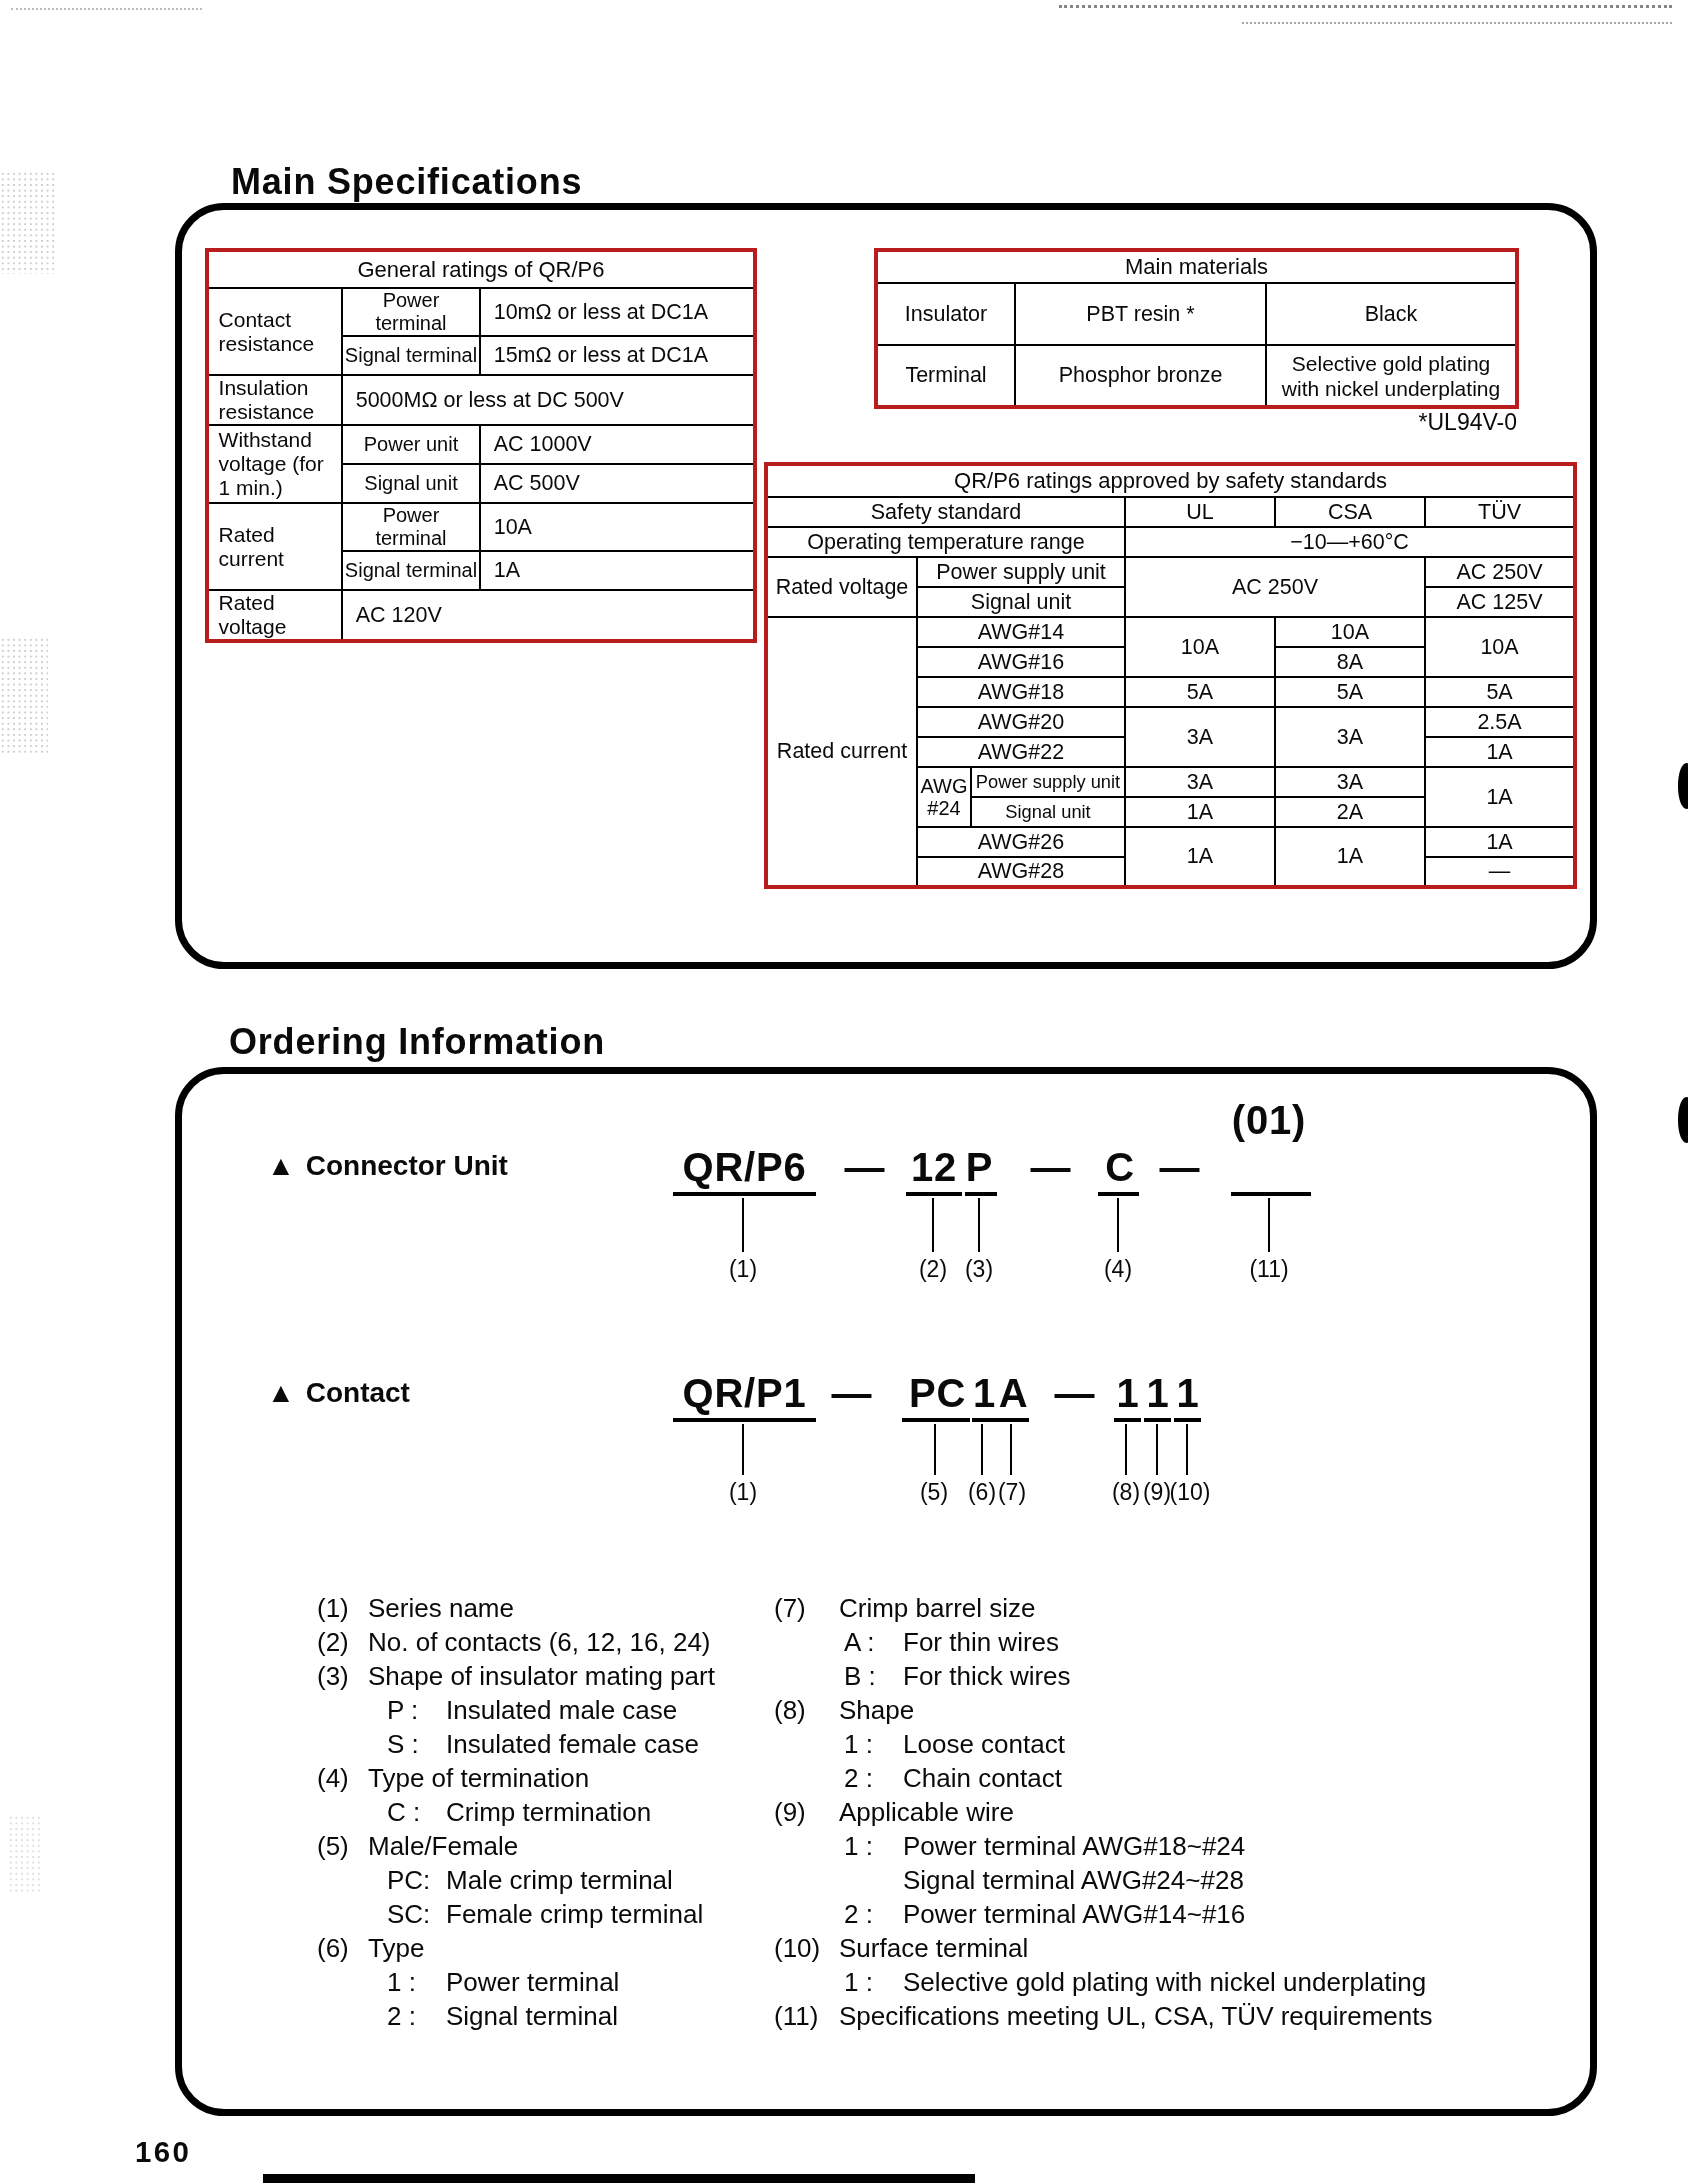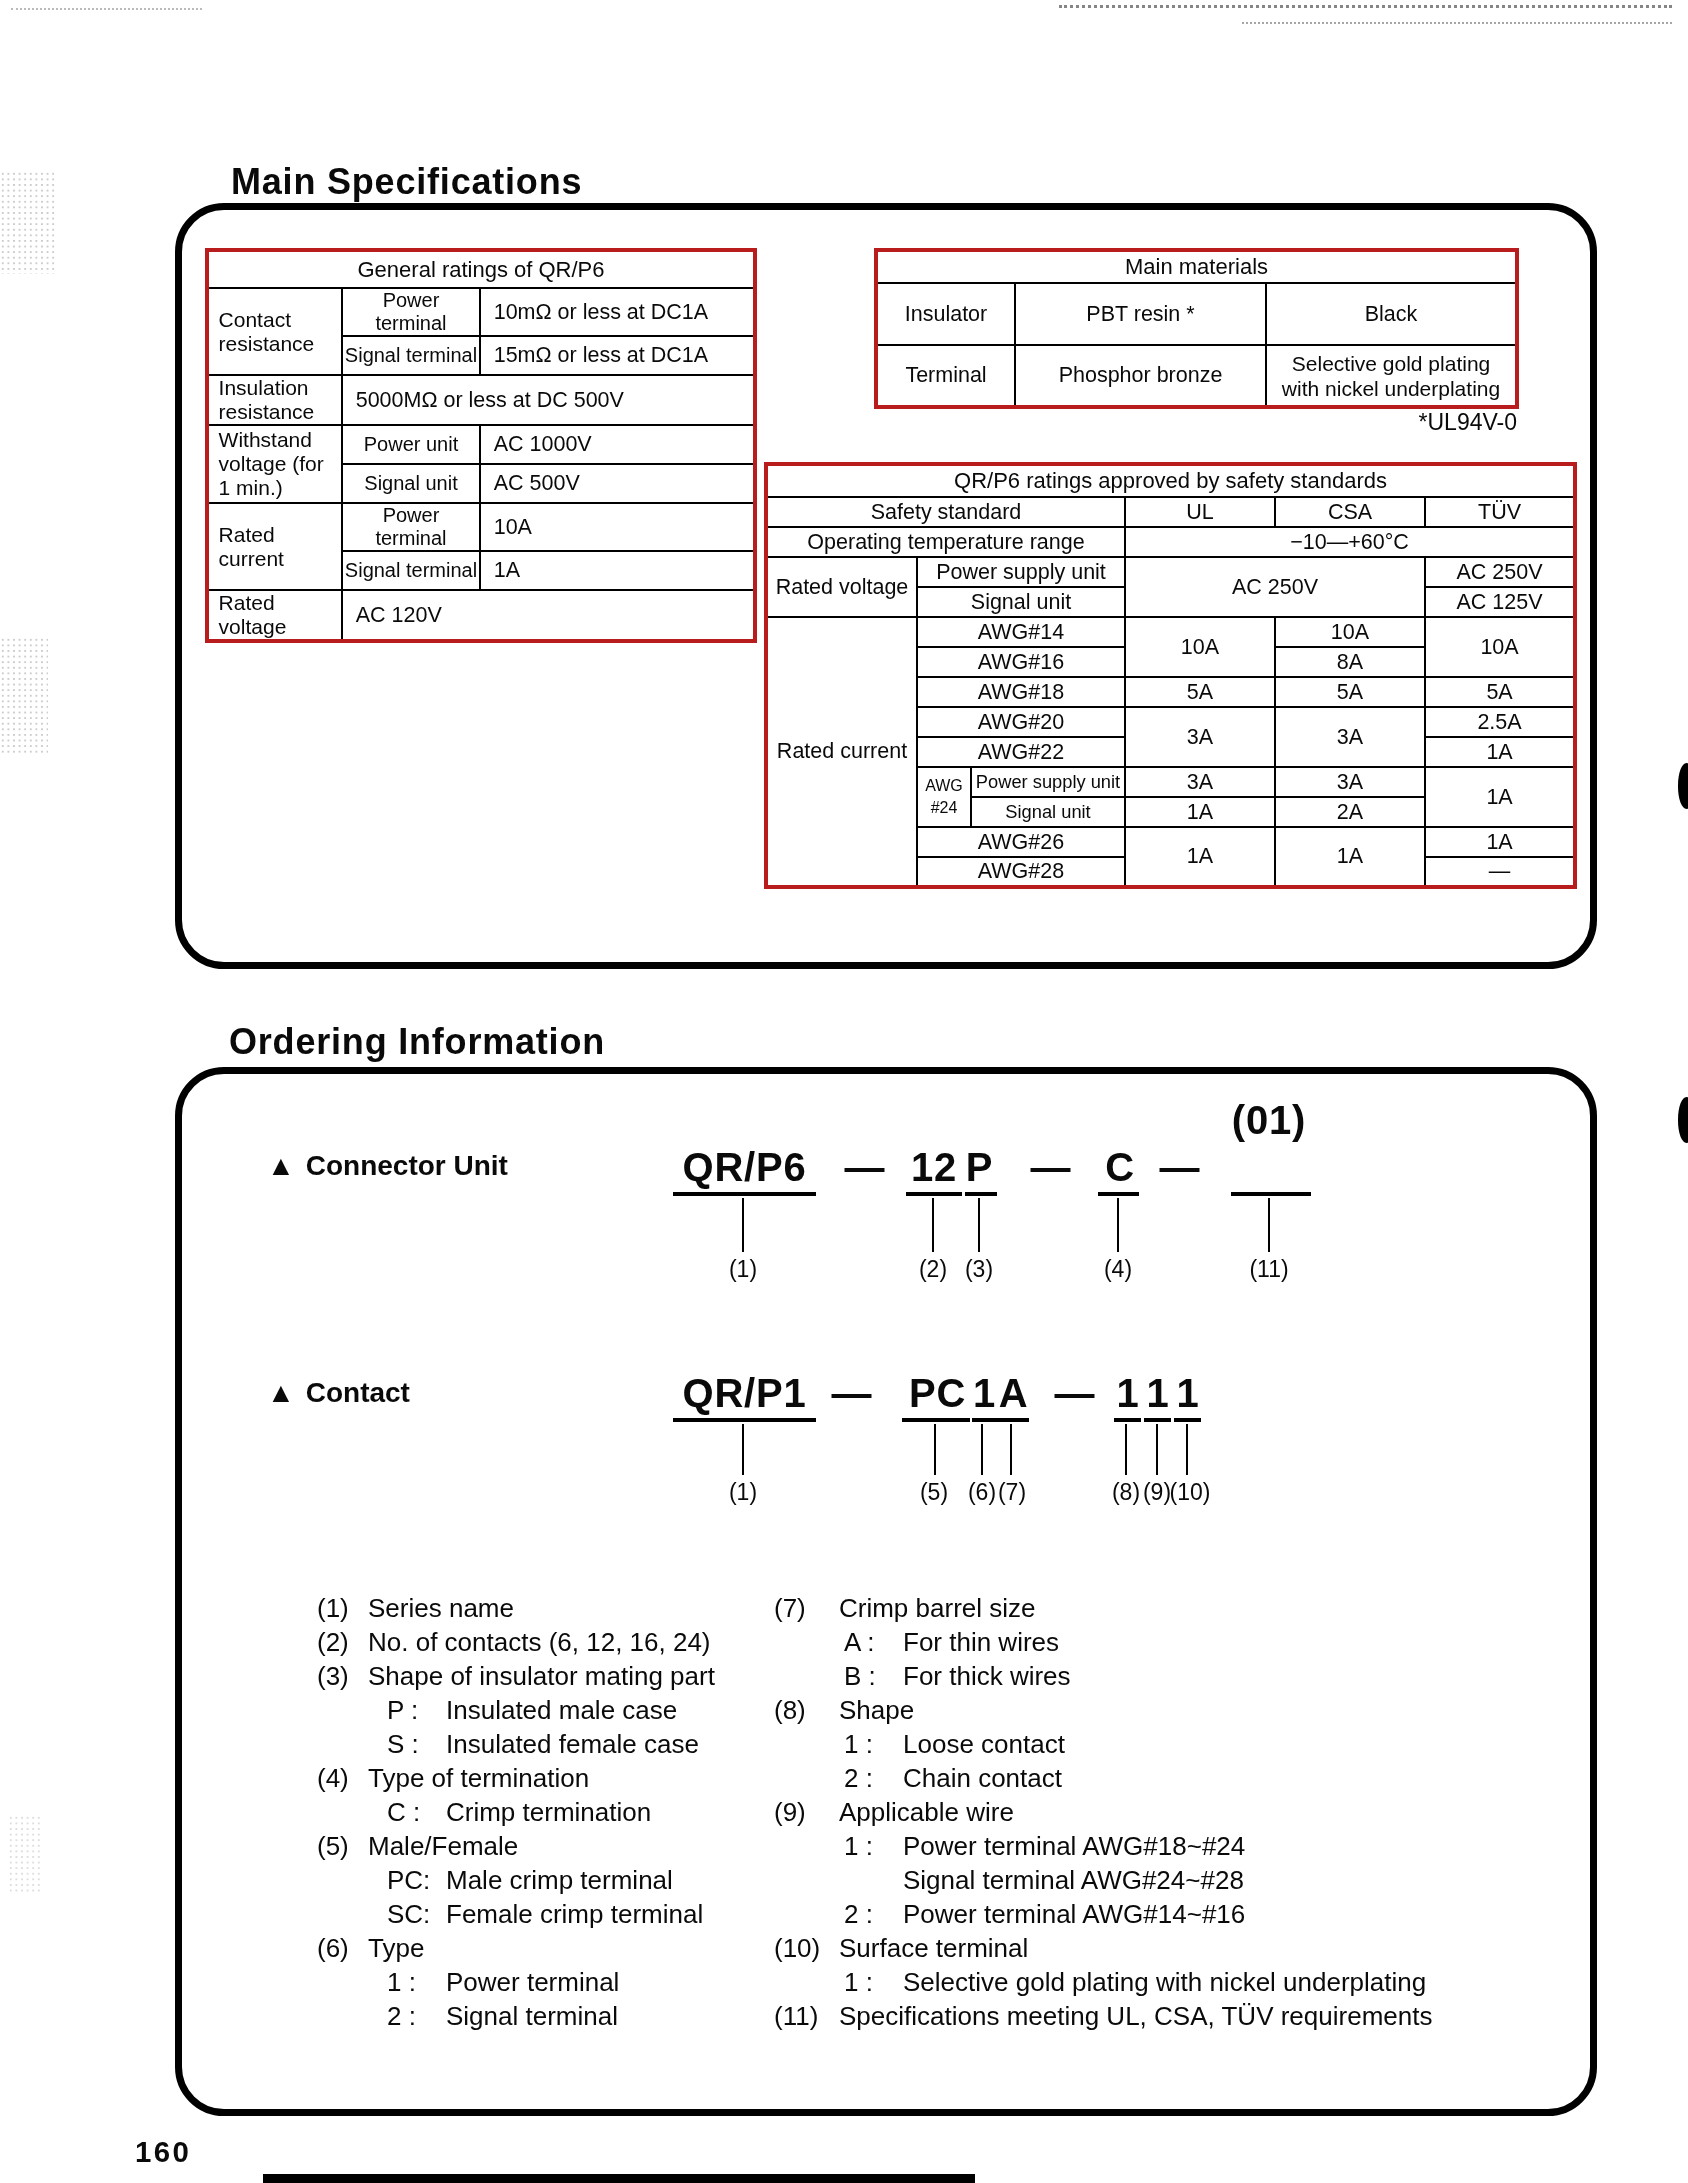--- a/index.html
+++ b/index.html
@@ -17,21 +17,21 @@
   .tbl{border:4px solid #b91c1c;}
   .tbl td.tt{font-size:22px;}
   .tA tr{height:39px;} .tA tr.ttr{height:38px;}
   .tB tr{height:62px;margin-top:28px;} .tB tr.ttr{height:33px;}
   .tC tr{height:30px;} .tC tr.ttr{height:33px;}
   .tA td.lbl{text-align:left;padding-left:9.6px;font-size:21px;line-height:24px;}
   .tA td.c2{font-size:20px;padding:0 1.6px;}
   .tA td.val{text-align:left;padding-left:12.7px;}
   .tB td.fin{font-size:21px;line-height:25px;padding:0 8px;}
   .tC td.sm{font-size:18.3px;padding:0 1.6px;}
-  .tC td.awg24{white-space:pre-line;font-size:16px;line-height:22px;padding:0 1.6px;}
+  .tC td.awg24{white-space:pre-line;font-size:20px;line-height:22px;padding:0 1.6px;}
   .footnote{position:absolute;font-size:23px;text-align:right;}
 
   
   .dhead{position:absolute;font-size:28px;font-weight:bold;white-space:nowrap;}
   .dhead .mk{margin-right:11px;}
   .pt{position:absolute;font-weight:bold;font-size:40px;line-height:43px;letter-spacing:0.8px;text-align:center;white-space:nowrap;}
   .uline{position:absolute;height:4px;background:#000;}
   .leader{position:absolute;width:2.4px;background:#000;}
   .ref{position:absolute;font-size:23px;transform:translateX(-50%);white-space:nowrap;}
 

